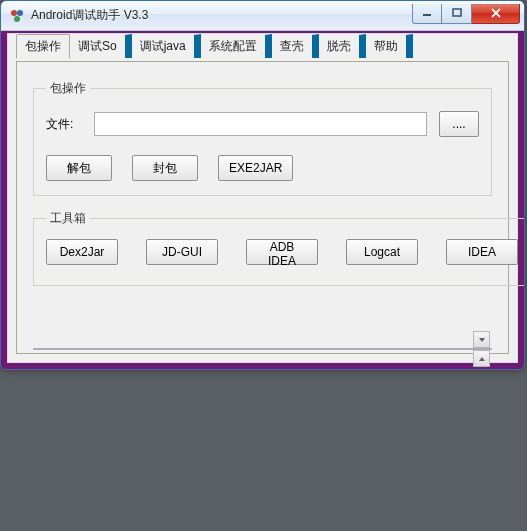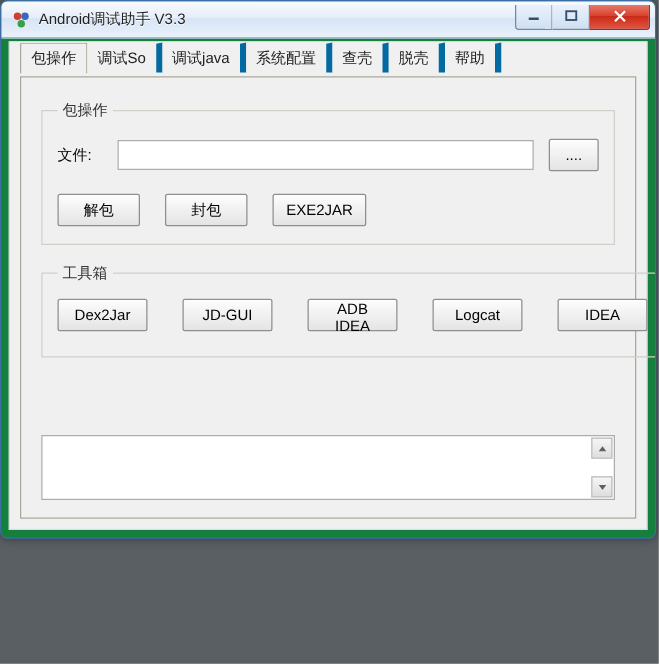--- a/index.html
+++ b/index.html
@@ -10,22 +10,22 @@
     font-family: "Microsoft YaHei", "SimSun", Tahoma, sans-serif;
     font-size: 12px;
     width: 527px;
     height: 531px;
     overflow: hidden;
   }
   .window {
     position: absolute;
     left: 0; top: 0;
     width: 525px;
-    height: 431px;
-    background: #15803d;
+    height: 370px;
+    background: #701a75;
     border: 1px solid #3a6ea5;
     border-radius: 6px;
     box-shadow: 0 0 8px rgba(0,0,0,0.4);
     overflow: hidden;
   }
   .titlebar {
     height: 30px;
     background: linear-gradient(to bottom, #f8fbff 0%, #e6eef9 45%, #d7e4f5 46%, #e9f1fb 100%);
     border-bottom: 1px solid #b9c9df;
     display: flex;
@@ -75,21 +75,21 @@
     display: flex;
     align-items: flex-end;
     height: 24px;
     padding: 4px 8px 0 8px;
     background: #f0f0f0;
   }
   .tab {
     padding: 3px 8px 3px 8px;
     font-size: 12px;
     color: #222;
-    border-right: 5px solid #0369a1;
+    border-right: 7px solid #0369a1;
     cursor: default;
     background: #f0f0f0;
     white-space: nowrap;
   }
   .tab.active {
     background: #f0f0f0;
     border: 1px solid #aca899;
     border-bottom: 1px solid #f0f0f0;
     border-radius: 2px 2px 0 0;
     position: relative;

